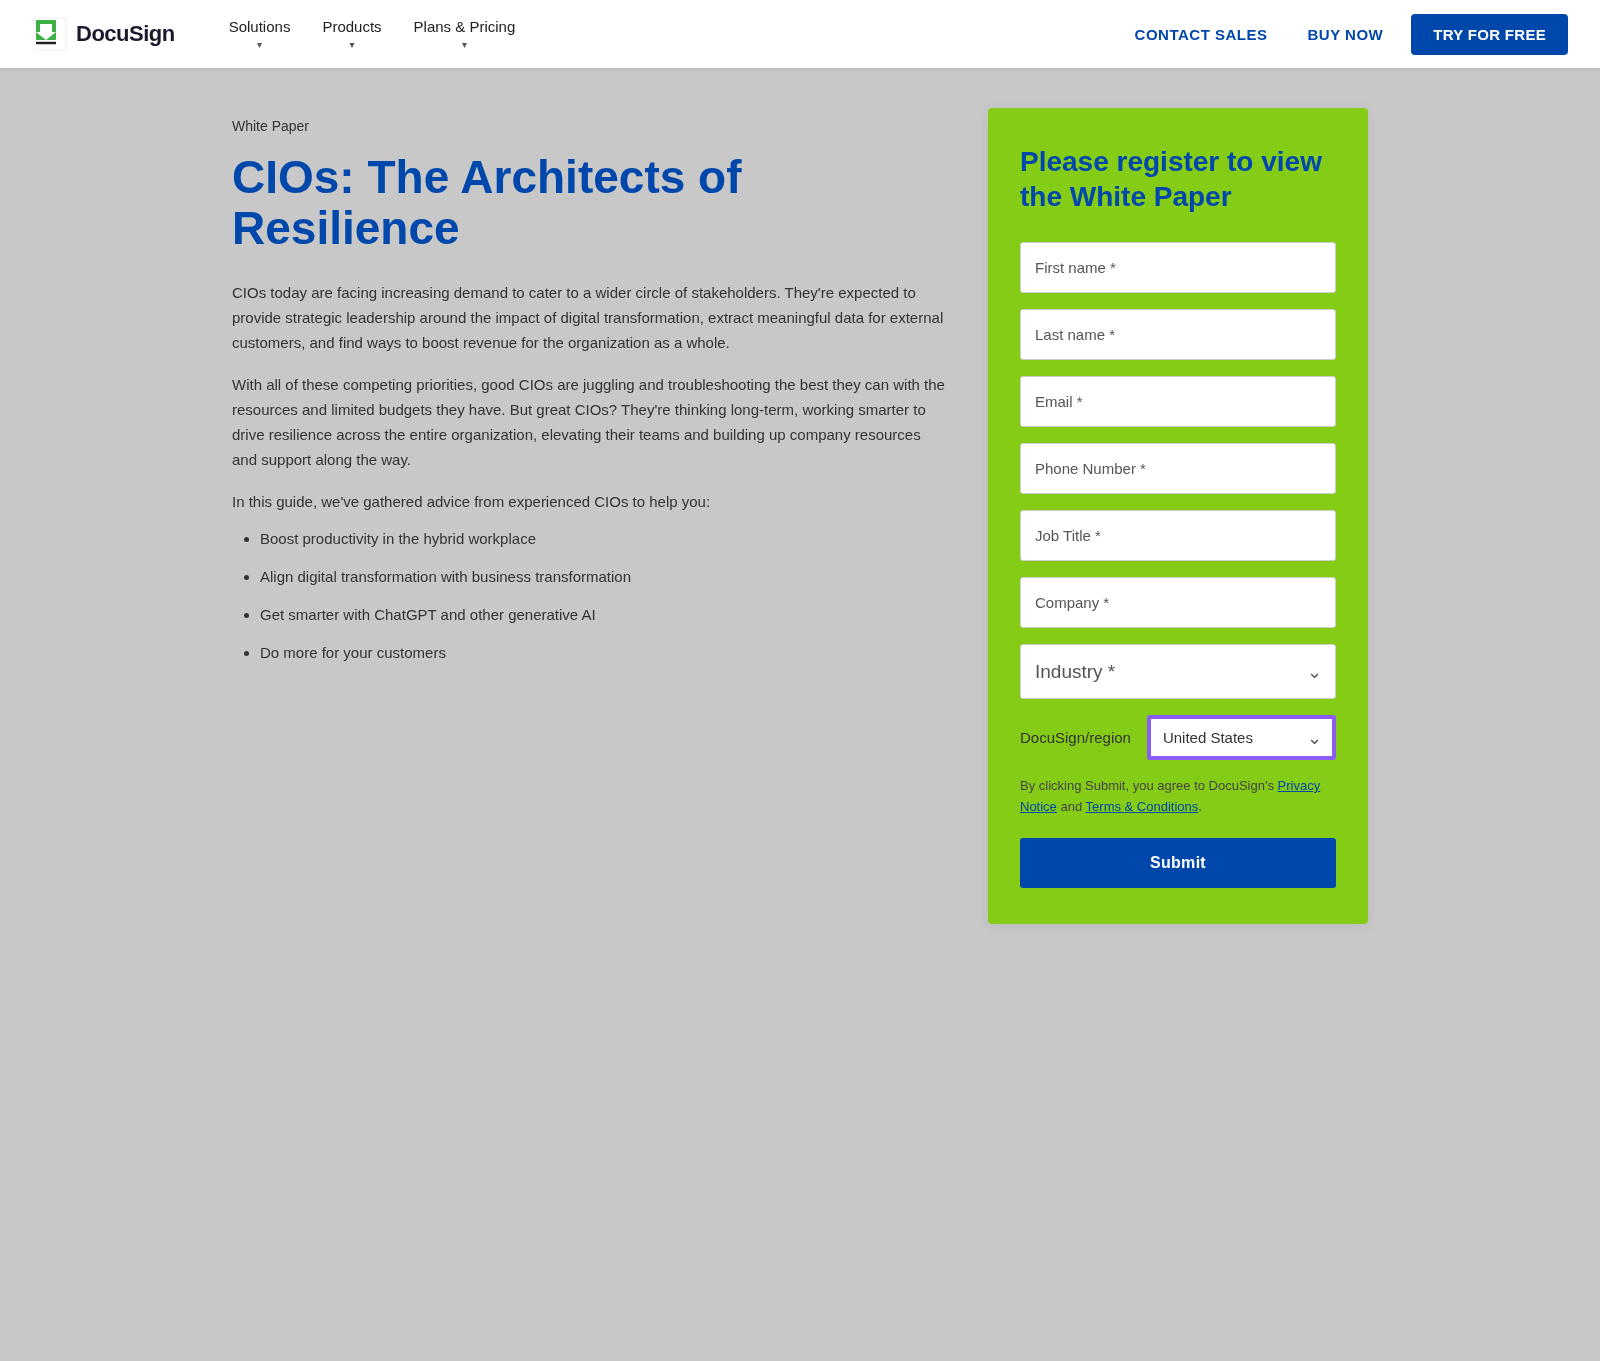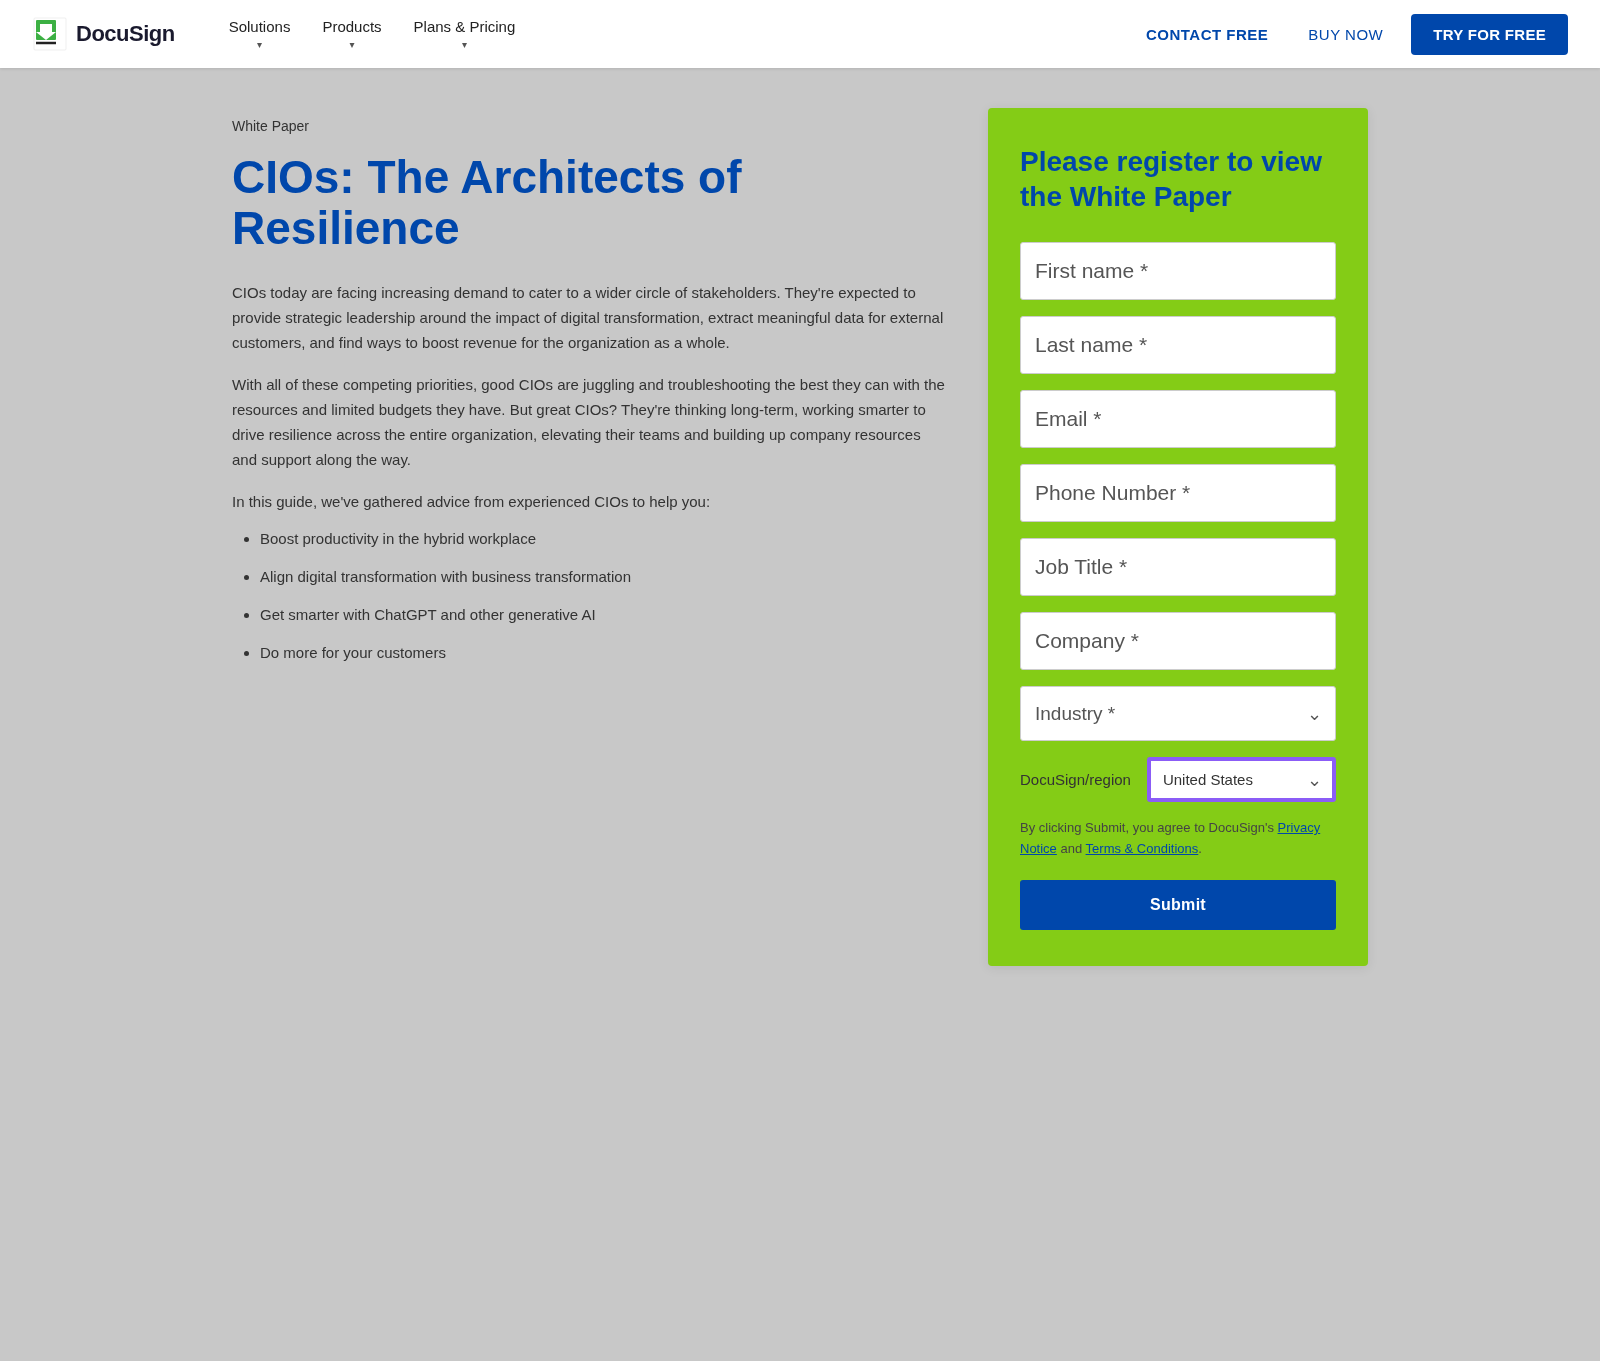--- a/index.html
+++ b/index.html
@@ -67,21 +67,21 @@
     .btn-contact {
       font-size: 15px;
       font-weight: 600;
       color: #0047AB;
       text-decoration: none;
       padding: 8px 12px;
       letter-spacing: 0.5px;
     }
     .btn-buy {
       font-size: 15px;
-      font-weight: 400;
+      font-weight: 700;
       color: #0047AB;
       text-decoration: none;
       padding: 8px 12px;
       letter-spacing: 0.5px;
     }
     .btn-try {
       background: #0047AB;
       color: #fff;
       font-size: 15px;
       font-weight: 600;
@@ -163,21 +163,21 @@
       margin-bottom: 28px;
     }
     .form-field {
       margin-bottom: 16px;
     }
     .form-input {
       width: 100%;
       padding: 16px 14px;
       border: 1px solid #ccc;
       border-radius: 3px;
-      font-size: 21px;
+      font-size: 15px;
       color: #333;
       outline: none;
       background: #fff;
     }
     .form-input::placeholder {
       color: #555;
     }
     .form-select-wrapper {
       position: relative;
       width: 100%;
@@ -289,21 +289,21 @@
       <span>Products</span>
       <span class="nav-chevron">▾</span>
     </a>
     <a class="nav-link" href="#">
       <span>Plans &amp; Pricing</span>
       <span class="nav-chevron">▾</span>
     </a>
   </div>
 
   <div class="nav-actions">
-    <a class="btn-contact" href="#">CONTACT FREE</a>
+    <a class="btn-contact" href="#">CONTACT SALES</a>
     <a class="btn-buy" href="#">BUY NOW</a>
     <button class="btn-try">TRY FOR FREE</button>
   </div>
 </nav>
 
 <div class="main-wrapper">
 
   <div class="left-content">
     <p class="label-whitepaper">White Paper</p>
     <h1 class="article-title">CIOs: The Architects of Resilience</h1>

